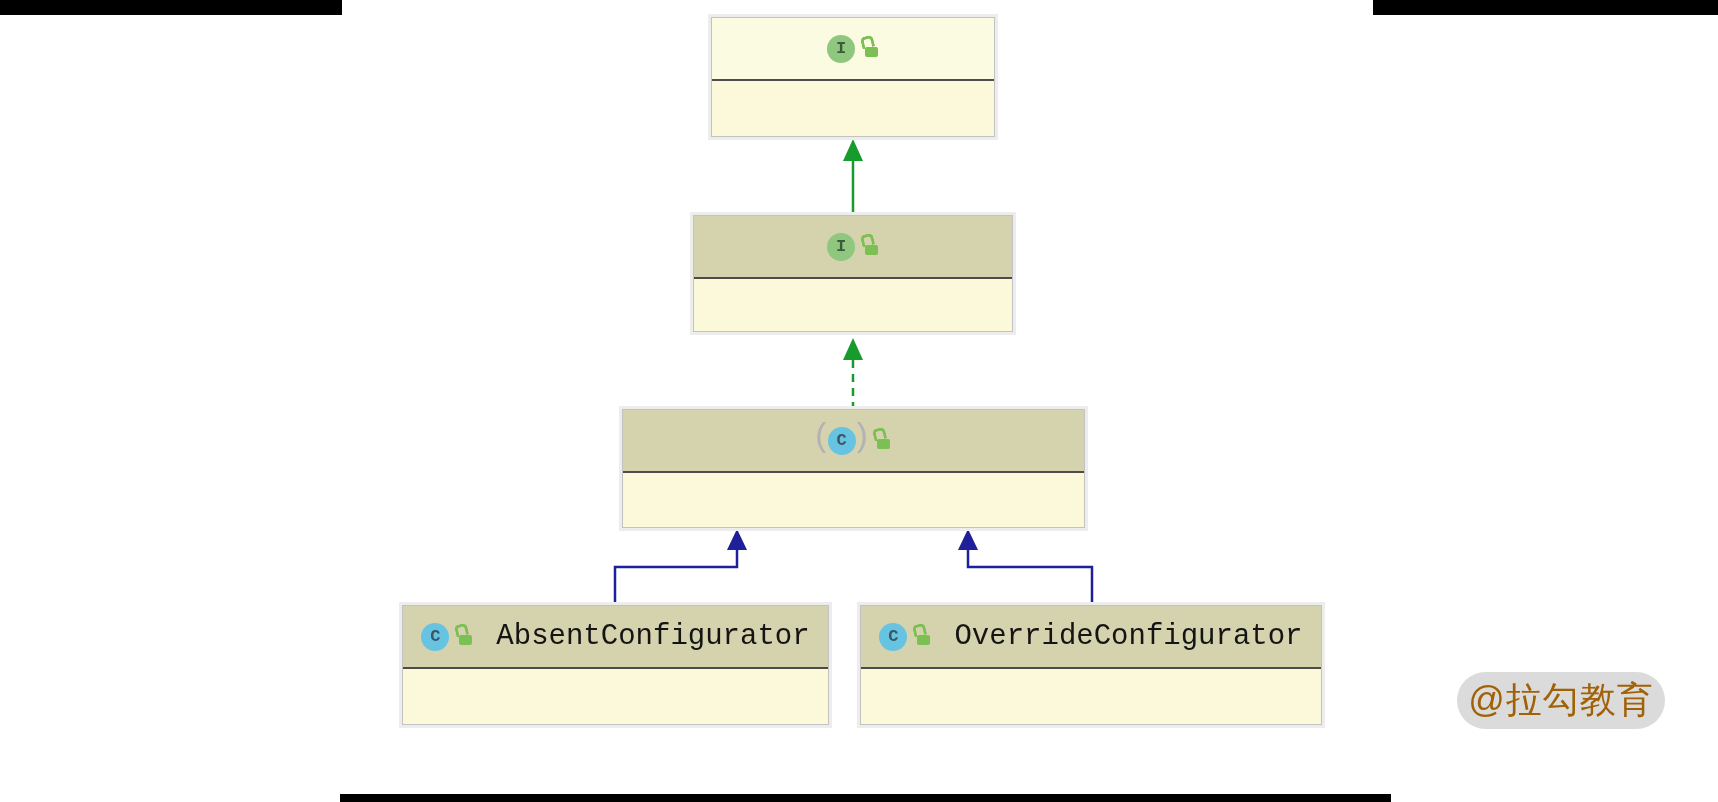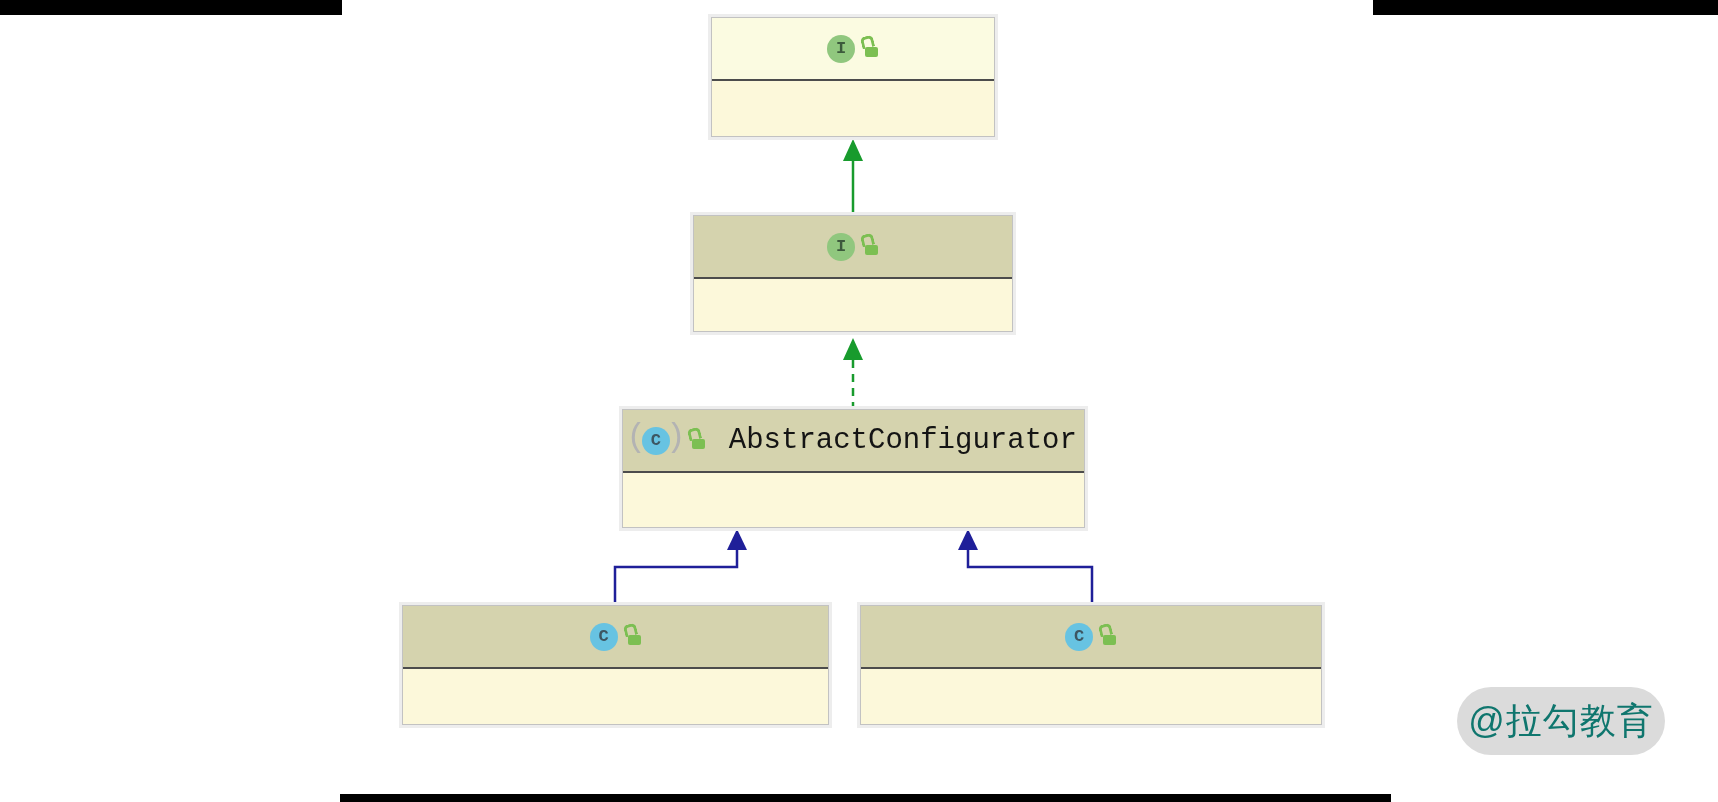--- a/index.html
+++ b/index.html
@@ -61,25 +61,25 @@
     width:7px;height:9px;border:3px solid #7cbf52;border-bottom:none;
     border-radius:5px 5px 0 0;transform:rotate(-14deg);
   }
   .node-title{
     font:400 29px "Liberation Mono",monospace;
     color:#141414;margin-left:23px;white-space:nowrap;
   }
 
   
   #watermark{
-    position:absolute;left:1457px;top:687px;width:208px;height:68px;
+    position:absolute;left:1457px;top:672px;width:208px;height:57px;
     background:#dbdbdb;border-radius:34px;
     display:flex;align-items:center;justify-content:center;
     font:500 36px "Liberation Sans",sans-serif;
-    color:#0f766e;letter-spacing:1px;
+    color:#a16207;letter-spacing:1px;
   }
 </style>
 </head>
 <body>
 
 <div id="canvas">
 
   <svg id="edges" xmlns="http://www.w3.org/2000/svg">
     <g>
       <line x1="853" y1="161" x2="853" y2="214" stroke-width="2.5" stroke="#189b2d"></line>
@@ -120,41 +120,42 @@
   </div>
 
   <div class="node" style="left:622px;top:409px;width:463px;height:119px">
     <div class="node-header tan">
       <span class="icons">
         <span class="paren">(</span>
         <span class="badge cls">C</span>
         <span class="paren">)</span>
         <span class="lock"></span>
       </span>
-      <span class="node-title">AbstractConfigurator</span>
     </div>
     <div class="node-body"></div>
   </div>
 
   <div class="node" style="left:402px;top:605px;width:427px;height:120px">
     <div class="node-header tan">
       <span class="icons">
         <span class="badge cls">C</span>
         <span class="lock"></span>
       </span>
+      <span class="node-title">AbsentConfigurator</span>
     </div>
     <div class="node-body"></div>
   </div>
 
   <div class="node" style="left:860px;top:605px;width:462px;height:120px">
     <div class="node-header tan">
       <span class="icons">
         <span class="badge cls">C</span>
         <span class="lock"></span>
       </span>
+      <span class="node-title">OverrideConfigurator</span>
     </div>
     <div class="node-body"></div>
   </div>
 
   <div id="watermark">@拉勾教育</div>
 
   <div id="bar-tl" class="blackbar"></div>
   <div id="bar-tr" class="blackbar"></div>
   <div id="bar-bottom" class="blackbar"></div>
 

